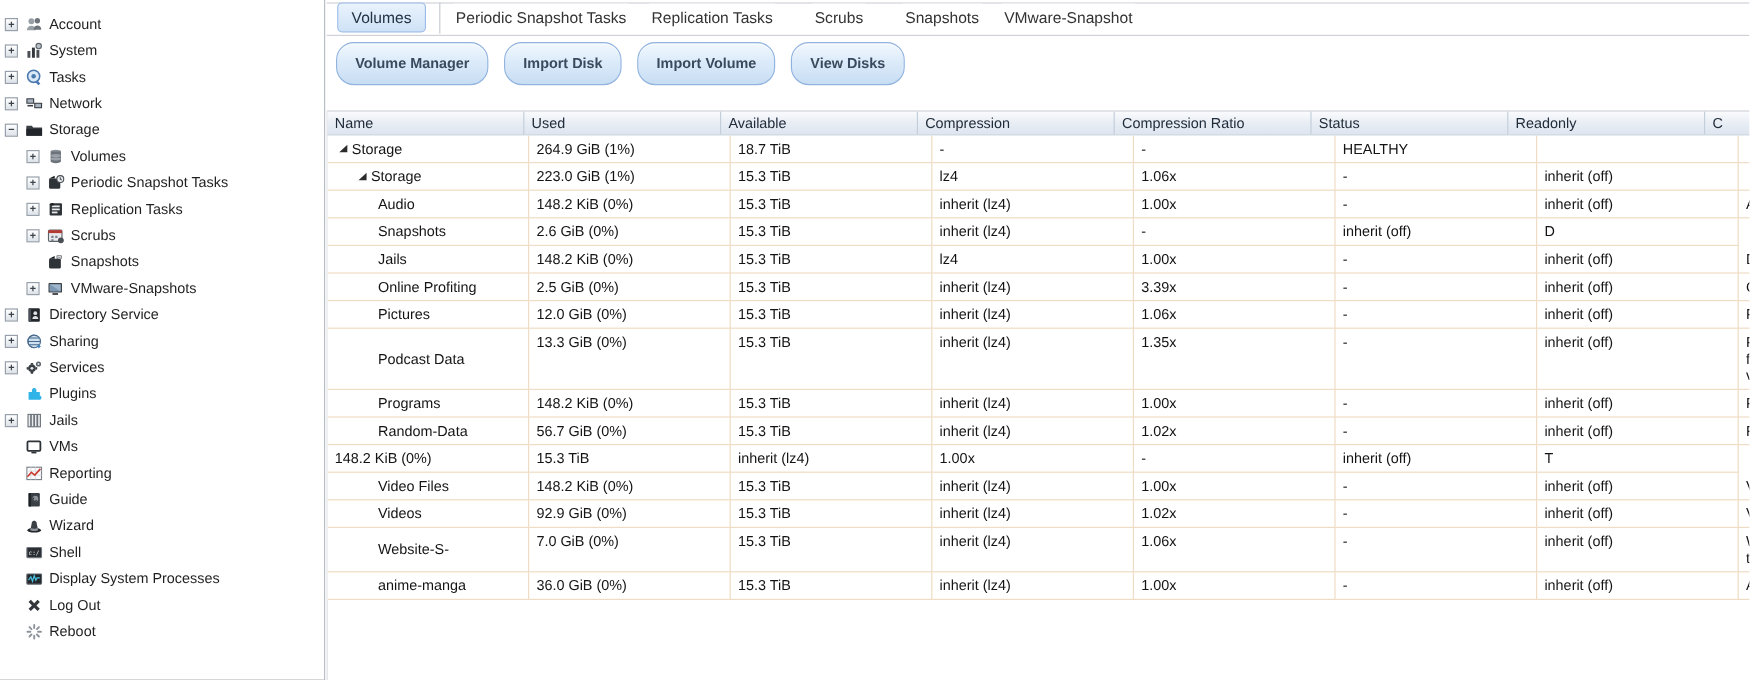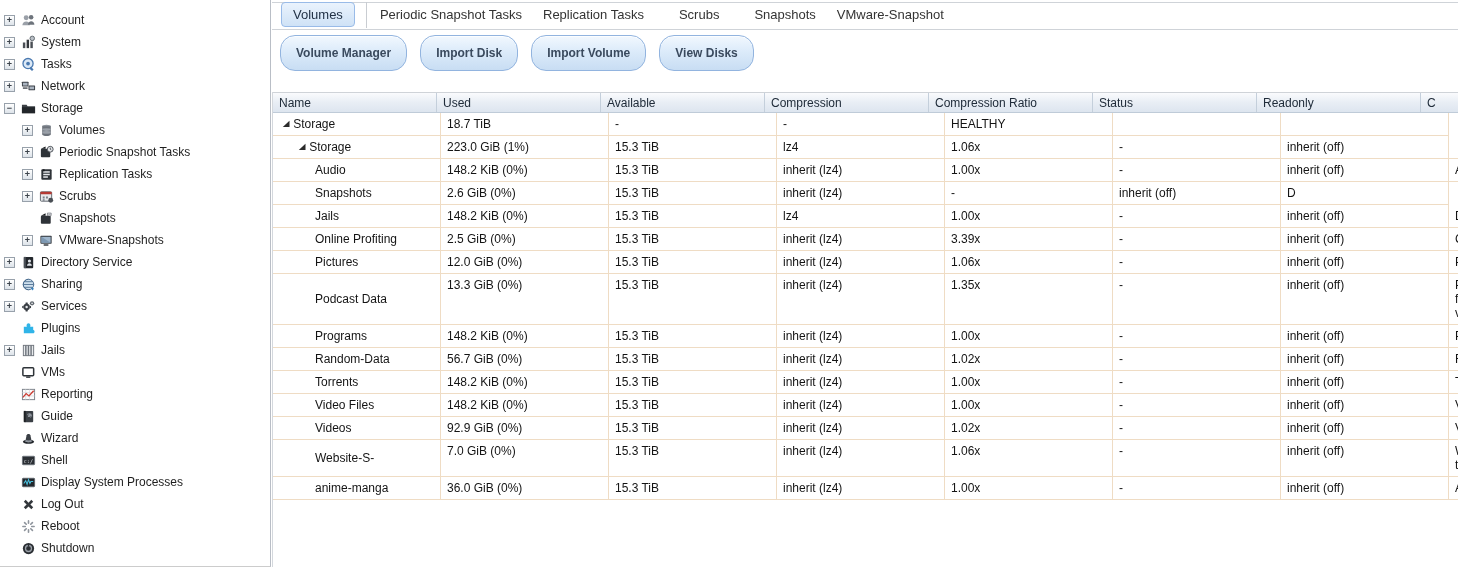--- a/index.html
+++ b/index.html
@@ -355,31 +355,20 @@
     <div class="side-item">
       <span class="expander none">+</span>
       <span class="icon">
         <svg viewBox="0 0 16 16">
           <g stroke="#8e949c" stroke-width="1.7" stroke-linecap="round">
             <path d="M8 2v2.6M8 11.4V14M2 8h2.6M11.4 8H14M3.8 3.8l1.8 1.8M10.4 10.4l1.8 1.8M12.2 3.8l-1.8 1.8M5.6 10.4l-1.8 1.8"></path>
           </g>
         </svg>
       </span>
       <span>Reboot</span>
-    </div>
-    <div class="side-item">
-      <span class="expander none">+</span>
-      <span class="icon">
-        <svg viewBox="0 0 16 16">
-          <circle cx="8" cy="8" r="6" fill="#2b2f34"></circle>
-          <circle cx="8" cy="8" r="3.2" fill="none" stroke="#9aa0a8" stroke-width="1.4"></circle>
-          <rect x="7.3" y="3" width="1.4" height="3" fill="#2b2f34"></rect>
-        </svg>
-      </span>
-      <span>Shutdown</span>
     </div>
   </div>
 
 <div class="content">
   <div class="tabstrip">
       <span class="tab active">Volumes</span>
       <span class="tab-sep"></span>
       <span class="tab">Periodic Snapshot Tasks</span>
       <span class="tab">Replication Tasks</span>
       <span class="tab gap-lg">Scrubs</span>
@@ -400,20 +389,21 @@
           <div class="hcell">Available</div>
           <div class="hcell">Compression</div>
           <div class="hcell">Compression Ratio</div>
           <div class="hcell">Status</div>
           <div class="hcell">Readonly</div>
           <div class="hcell">C</div>
         </div>
       <div id="grid-body">
           <div class="grid-row">
             <div class="cell name-cell l0"><span class="tree-arrow">◢</span><span>Storage</span></div>
+            <div class="cell">264.9 GiB (1%)</div>
             <div class="cell">18.7 TiB</div>
             <div class="cell">-</div>
             <div class="cell">-</div>
             <div class="cell">HEALTHY</div>
             <div class="cell"></div>
             <div class="cell"></div>
           </div>
           <div class="grid-row">
             <div class="cell name-cell l1"><span class="tree-arrow">◢</span><span>Storage</span></div>
             <div class="cell">223.0 GiB (1%)</div>
@@ -499,21 +489,20 @@
             <div class="cell name-cell l2"><span>Random-Data</span></div>
             <div class="cell">56.7 GiB (0%)</div>
             <div class="cell">15.3 TiB</div>
             <div class="cell">inherit (lz4)</div>
             <div class="cell">1.02x</div>
             <div class="cell">-</div>
             <div class="cell">inherit (off)</div>
             <div class="cell">R</div>
           </div>
           <div class="grid-row">
-            <div class="cell name-cell l2"><span>Torrents</span></div>
             <div class="cell">148.2 KiB (0%)</div>
             <div class="cell">15.3 TiB</div>
             <div class="cell">inherit (lz4)</div>
             <div class="cell">1.00x</div>
             <div class="cell">-</div>
             <div class="cell">inherit (off)</div>
             <div class="cell">T</div>
           </div>
           <div class="grid-row">
             <div class="cell name-cell l2"><span>Video Files</span></div>

